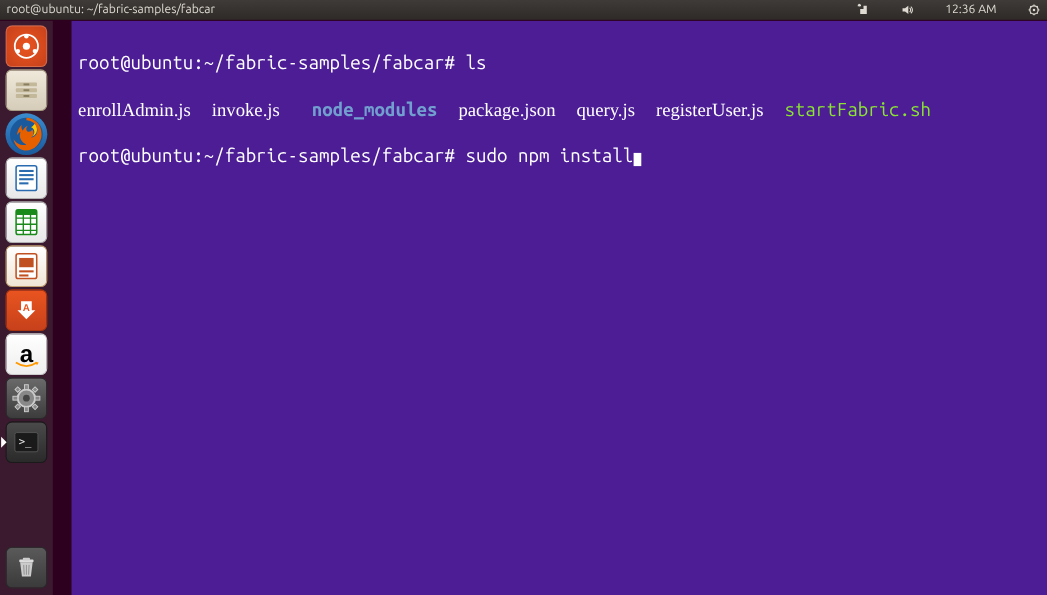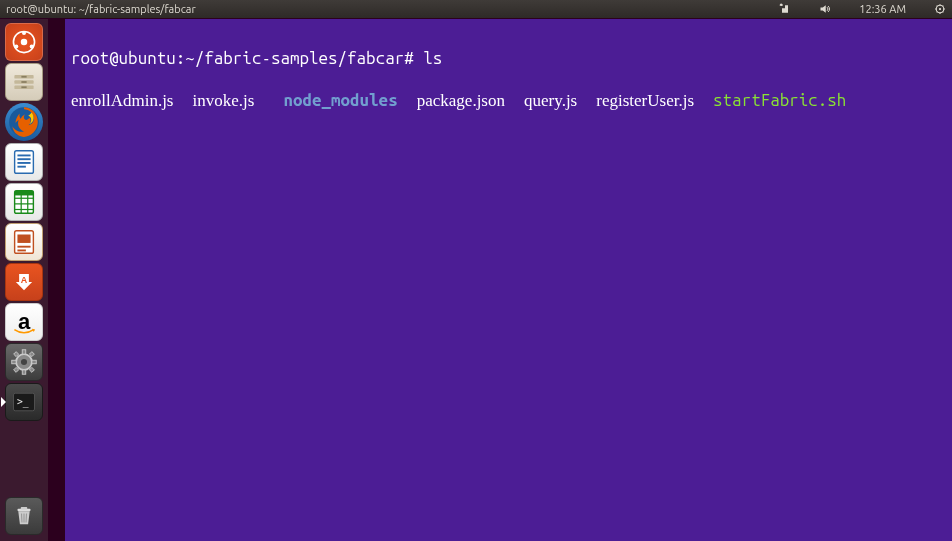--- a/index.html
+++ b/index.html
@@ -292,13 +292,14 @@
         <line x1="13" y1="13" x2="13.5" y2="24" stroke="#888" stroke-width="1"></line>
         <line x1="16" y1="13" x2="16" y2="24" stroke="#888" stroke-width="1"></line>
         <line x1="19" y1="13" x2="18.5" y2="24" stroke="#888" stroke-width="1"></line>
       </svg>
   </div>
 </div>
 
 <div class="terminal-area">
   <span class="term-line"><span class="prompt-text">root@ubuntu:~/fabric-samples/fabcar#</span> <span>ls</span></span>
   <span class="term-line" id="ls-line"><span class="file-normal">enrollAdmin.js</span><span class="sep-gap">  </span><span class="file-normal">invoke.js</span><span class="sep-gap">  </span><span class="file-dir">node_modules</span><span class="sep-gap">  </span><span class="file-normal">package.json</span><span class="sep-gap">  </span><span class="file-normal">query.js</span><span class="sep-gap">  </span><span class="file-normal">registerUser.js</span><span class="sep-gap">  </span><span class="file-exec">startFabric.sh</span></span>
+  <span class="term-line"><span class="prompt-text">root@ubuntu:~/fabric-samples/fabcar#</span> <span>sudo npm install</span><span class="cursor"></span></span>
 </div>
 
 </body></html>

